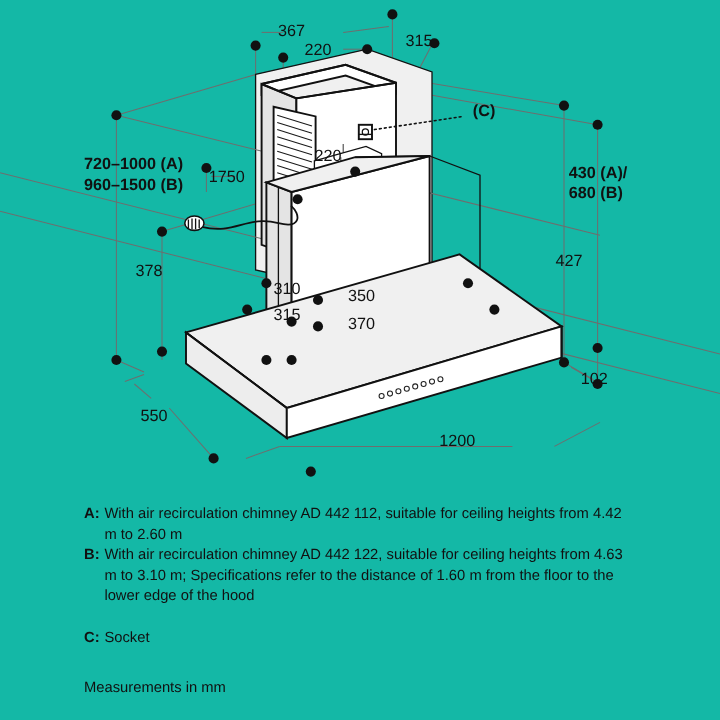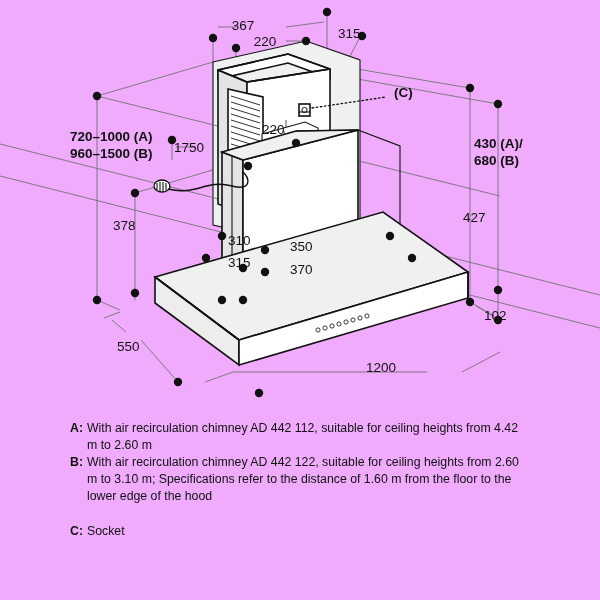--- a/index.html
+++ b/index.html
@@ -12,21 +12,21 @@
     width: 600px;
     height: 600px;
     overflow: hidden;
     font-family: "Liberation Sans", sans-serif;
     color: #1a1a1a;
   }
   #page {
     position: relative;
     width: 600px;
     height: 600px;
-    background: #f0abfc;
+    background: #14b8a6;
   }
   #drawing-area {
     position: absolute;
     left: 0;
     top: 0;
     width: 600px;
     height: 410px;
   }
   #drawing-svg {
     display: block;
@@ -376,25 +376,26 @@
 
   <div id="caption">
 
     <div class="note-row">
       <span class="note-key">A:</span>
       <span class="note-text">With air recirculation chimney AD 442 112, suitable for ceiling heights from 4.42 m to 2.60 m</span>
     </div>
 
     <div class="note-row">
       <span class="note-key">B:</span>
-      <span class="note-text">With air recirculation chimney AD 442 122, suitable for ceiling heights from 2.60 m to 3.10 m; Specifications refer to the distance of 1.60 m from the floor to the lower edge of the hood</span>
+      <span class="note-text">With air recirculation chimney AD 442 122, suitable for ceiling heights from 4.63 m to 3.10 m; Specifications refer to the distance of 1.60 m from the floor to the lower edge of the hood</span>
     </div>
 
     <div class="note-gap"></div>
 
     <div class="note-row" id="socket-note">
       <span class="note-key">C:</span>
       <span class="note-text">Socket</span>
     </div>
 
+    <div id="measure-note">Measurements in mm</div>
   </div>
 
 </div>
 
 </body></html>

